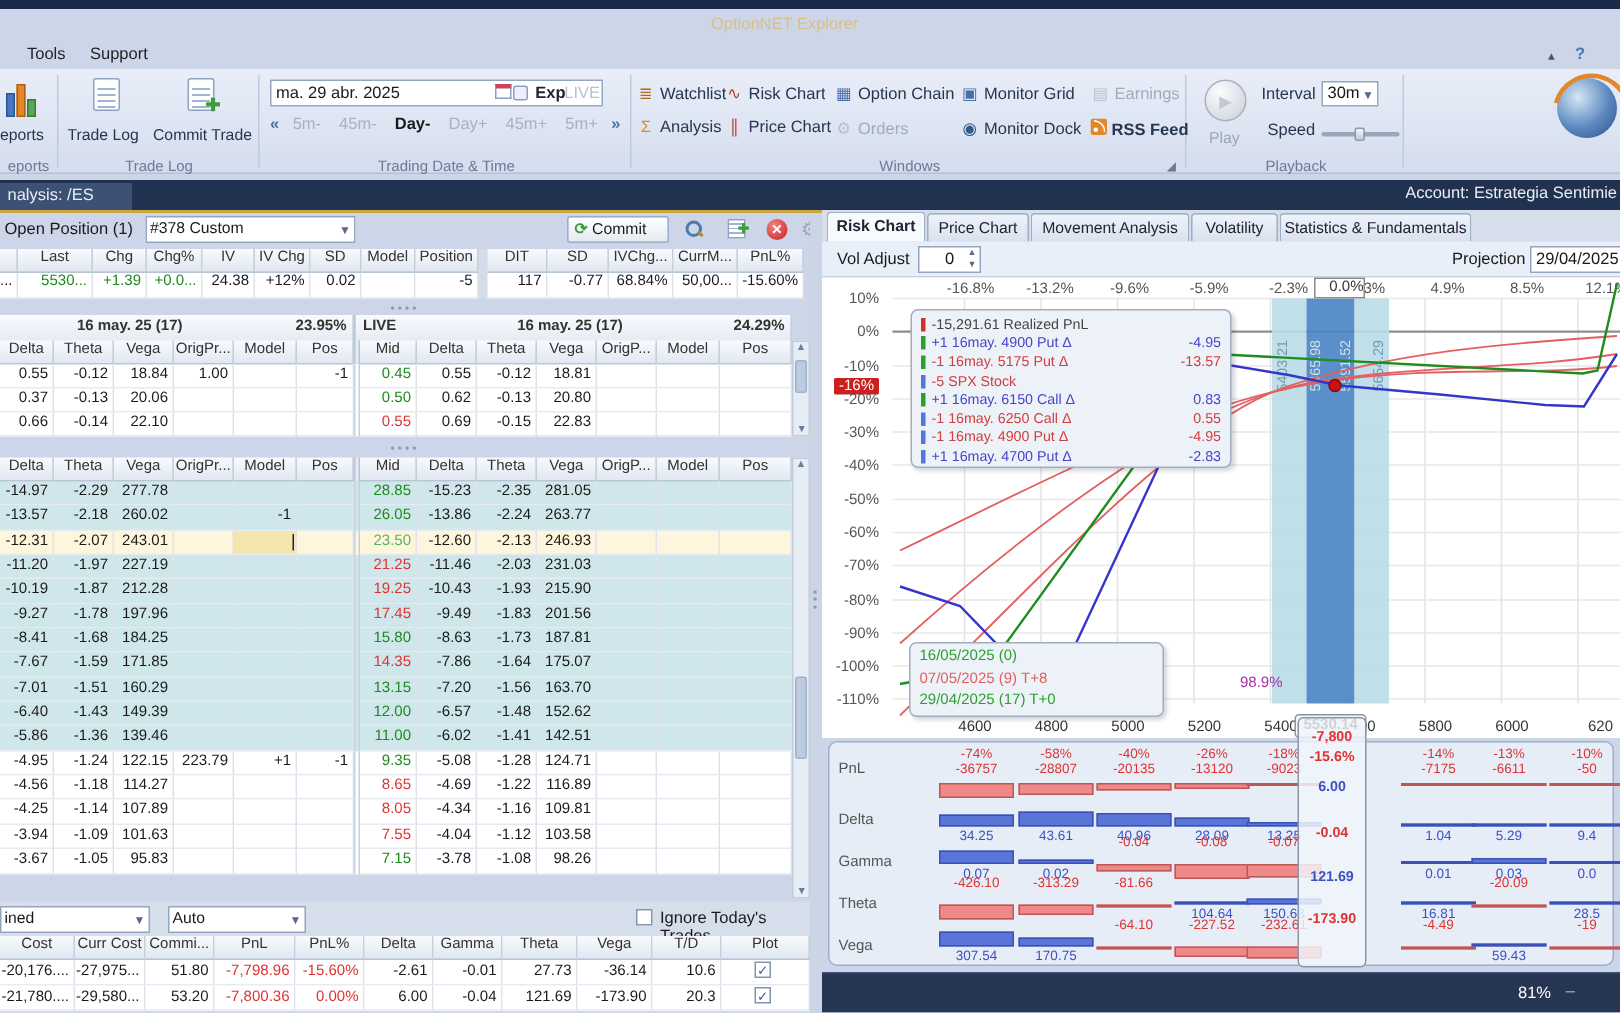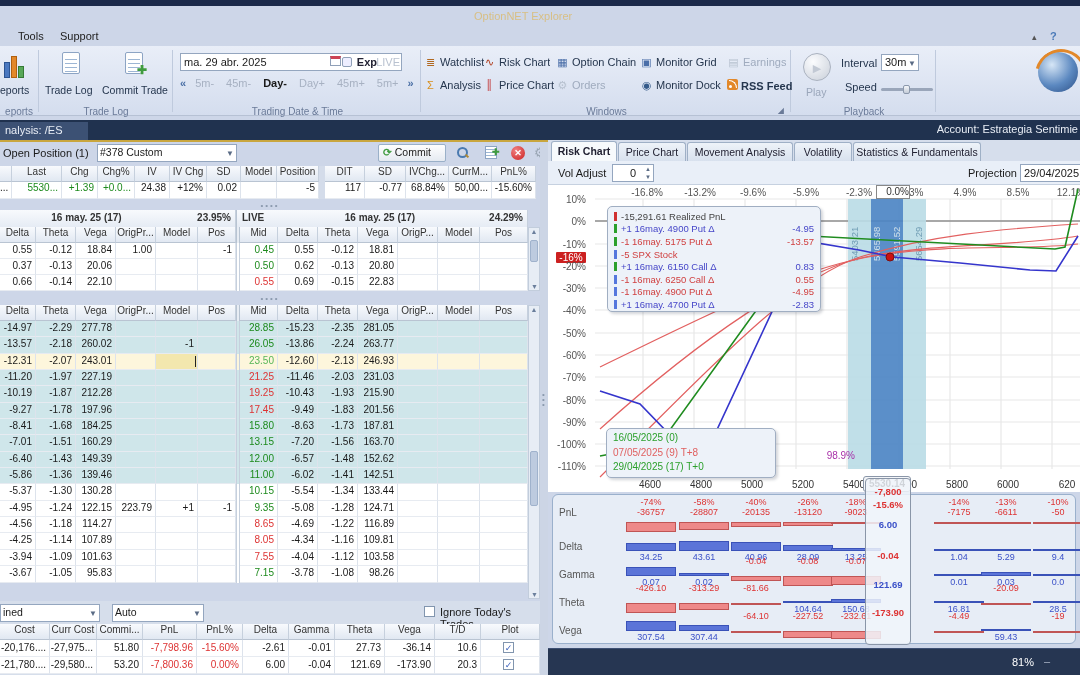--- a/index.html
+++ b/index.html
@@ -450,20 +450,36 @@
         <div style="width:4px;background:#cfe6ea;border-left:1px solid #c6d0dd;border-right:1px solid #c6d0dd"></div>
         <div class="cell g" style="width:38px;line-height:14.350000000000001px">15.80</div>
         <div class="cell" style="width:40px;line-height:14.350000000000001px">-8.63</div>
         <div class="cell" style="width:40px;line-height:14.350000000000001px">-1.73</div>
         <div class="cell" style="width:40px;line-height:14.350000000000001px">187.81</div>
         <div class="cell" style="width:40px;line-height:14.350000000000001px"></div>
         <div class="cell" style="width:42px;line-height:14.350000000000001px"></div>
         <div class="cell" style="width:48px;line-height:14.350000000000001px"></div>
       </div>
       <div class="bg-t" style="display:flex;height:16.35px">
+        <div class="cell" style="width:36px;line-height:14.350000000000001px">-7.67</div>
+        <div class="cell" style="width:40px;line-height:14.350000000000001px">-1.59</div>
+        <div class="cell" style="width:40px;line-height:14.350000000000001px">171.85</div>
+        <div class="cell" style="width:40px;line-height:14.350000000000001px"></div>
+        <div class="cell" style="width:42px;line-height:14.350000000000001px"></div>
+        <div class="cell" style="width:38px;line-height:14.350000000000001px"></div>
+        <div style="width:4px;background:#cfe6ea;border-left:1px solid #c6d0dd;border-right:1px solid #c6d0dd"></div>
+        <div class="cell r" style="width:38px;line-height:14.350000000000001px">14.35</div>
+        <div class="cell" style="width:40px;line-height:14.350000000000001px">-7.86</div>
+        <div class="cell" style="width:40px;line-height:14.350000000000001px">-1.64</div>
+        <div class="cell" style="width:40px;line-height:14.350000000000001px">175.07</div>
+        <div class="cell" style="width:40px;line-height:14.350000000000001px"></div>
+        <div class="cell" style="width:42px;line-height:14.350000000000001px"></div>
+        <div class="cell" style="width:48px;line-height:14.350000000000001px"></div>
+      </div>
+      <div class="bg-t" style="display:flex;height:16.35px">
         <div class="cell" style="width:36px;line-height:14.350000000000001px">-7.01</div>
         <div class="cell" style="width:40px;line-height:14.350000000000001px">-1.51</div>
         <div class="cell" style="width:40px;line-height:14.350000000000001px">160.29</div>
         <div class="cell" style="width:40px;line-height:14.350000000000001px"></div>
         <div class="cell" style="width:42px;line-height:14.350000000000001px"></div>
         <div class="cell" style="width:38px;line-height:14.350000000000001px"></div>
         <div style="width:4px;background:#cfe6ea;border-left:1px solid #c6d0dd;border-right:1px solid #c6d0dd"></div>
         <div class="cell g" style="width:38px;line-height:14.350000000000001px">13.15</div>
         <div class="cell" style="width:40px;line-height:14.350000000000001px">-7.20</div>
         <div class="cell" style="width:40px;line-height:14.350000000000001px">-1.56</div>
@@ -493,36 +509,20 @@
         <div class="cell" style="width:40px;line-height:14.350000000000001px">-1.36</div>
         <div class="cell" style="width:40px;line-height:14.350000000000001px">139.46</div>
         <div class="cell" style="width:40px;line-height:14.350000000000001px"></div>
         <div class="cell" style="width:42px;line-height:14.350000000000001px"></div>
         <div class="cell" style="width:38px;line-height:14.350000000000001px"></div>
         <div style="width:4px;background:#cfe6ea;border-left:1px solid #c6d0dd;border-right:1px solid #c6d0dd"></div>
         <div class="cell g" style="width:38px;line-height:14.350000000000001px">11.00</div>
         <div class="cell" style="width:40px;line-height:14.350000000000001px">-6.02</div>
         <div class="cell" style="width:40px;line-height:14.350000000000001px">-1.41</div>
         <div class="cell" style="width:40px;line-height:14.350000000000001px">142.51</div>
-        <div class="cell" style="width:40px;line-height:14.350000000000001px"></div>
-        <div class="cell" style="width:42px;line-height:14.350000000000001px"></div>
-        <div class="cell" style="width:48px;line-height:14.350000000000001px"></div>
-      </div>
-      <div class="bg-w" style="display:flex;height:16.35px">
-        <div class="cell" style="width:36px;line-height:14.350000000000001px">-5.37</div>
-        <div class="cell" style="width:40px;line-height:14.350000000000001px">-1.30</div>
-        <div class="cell" style="width:40px;line-height:14.350000000000001px">130.28</div>
-        <div class="cell" style="width:40px;line-height:14.350000000000001px"></div>
-        <div class="cell" style="width:42px;line-height:14.350000000000001px"></div>
-        <div class="cell" style="width:38px;line-height:14.350000000000001px"></div>
-        <div style="width:4px;background:#fff;border-left:1px solid #c6d0dd;border-right:1px solid #c6d0dd"></div>
-        <div class="cell g" style="width:38px;line-height:14.350000000000001px">10.15</div>
-        <div class="cell" style="width:40px;line-height:14.350000000000001px">-5.54</div>
-        <div class="cell" style="width:40px;line-height:14.350000000000001px">-1.34</div>
-        <div class="cell" style="width:40px;line-height:14.350000000000001px">133.44</div>
         <div class="cell" style="width:40px;line-height:14.350000000000001px"></div>
         <div class="cell" style="width:42px;line-height:14.350000000000001px"></div>
         <div class="cell" style="width:48px;line-height:14.350000000000001px"></div>
       </div>
       <div class="bg-w" style="display:flex;height:16.35px">
         <div class="cell" style="width:36px;line-height:14.350000000000001px">-4.95</div>
         <div class="cell" style="width:40px;line-height:14.350000000000001px">-1.24</div>
         <div class="cell" style="width:40px;line-height:14.350000000000001px">122.15</div>
         <div class="cell" style="width:40px;line-height:14.350000000000001px">223.79</div>
         <div class="cell" style="width:42px;line-height:14.350000000000001px">+1</div>
@@ -889,21 +889,21 @@
         <div class="gk-bar gk-pos" style="left:381px;width:50px;height:2px;top:106px"></div>
         <div class="gk-val pos" style="left:380px;top:109px">16.81</div>
         <div class="gk-bar gk-neg" style="left:428px;width:50px;height:2px;top:108px"></div>
         <div class="gk-val neg" style="left:427px;top:88px">-20.09</div>
         <div class="gk-bar gk-pos" style="left:480px;width:50px;height:2px;top:106px"></div>
         <div class="gk-val pos" style="left:479px;top:109px">28.5</div>
         <div class="gk-label" style="left:6px;top:130px">Vega</div>
         <div class="gk-bar gk-pos" style="left:73px;width:50px;height:10px;top:126px"></div>
         <div class="gk-val pos" style="left:72px;top:137px">307.54</div>
         <div class="gk-bar gk-pos" style="left:126px;width:50px;height:6px;top:130px"></div>
-        <div class="gk-val pos" style="left:125px;top:137px">307.44</div>
+        <div class="gk-val pos" style="left:125px;top:137px">170.75</div>
         <div class="gk-bar gk-neg" style="left:178px;width:50px;height:2px;top:136px"></div>
         <div class="gk-val neg" style="left:177px;top:116px">-64.10</div>
         <div class="gk-bar gk-neg" style="left:230px;width:50px;height:7px;top:136px"></div>
         <div class="gk-val neg" style="left:229px;top:116px">-227.52</div>
         <div class="gk-bar gk-neg" style="left:278px;width:50px;height:8px;top:136px"></div>
         <div class="gk-val neg" style="left:277px;top:116px">-232.61</div>
         <div class="gk-bar gk-neg" style="left:381px;width:50px;height:2px;top:136px"></div>
         <div class="gk-val neg" style="left:380px;top:116px">-4.49</div>
         <div class="gk-bar gk-pos" style="left:428px;width:50px;height:2px;top:134px"></div>
         <div class="gk-val pos" style="left:427px;top:137px">59.43</div>

